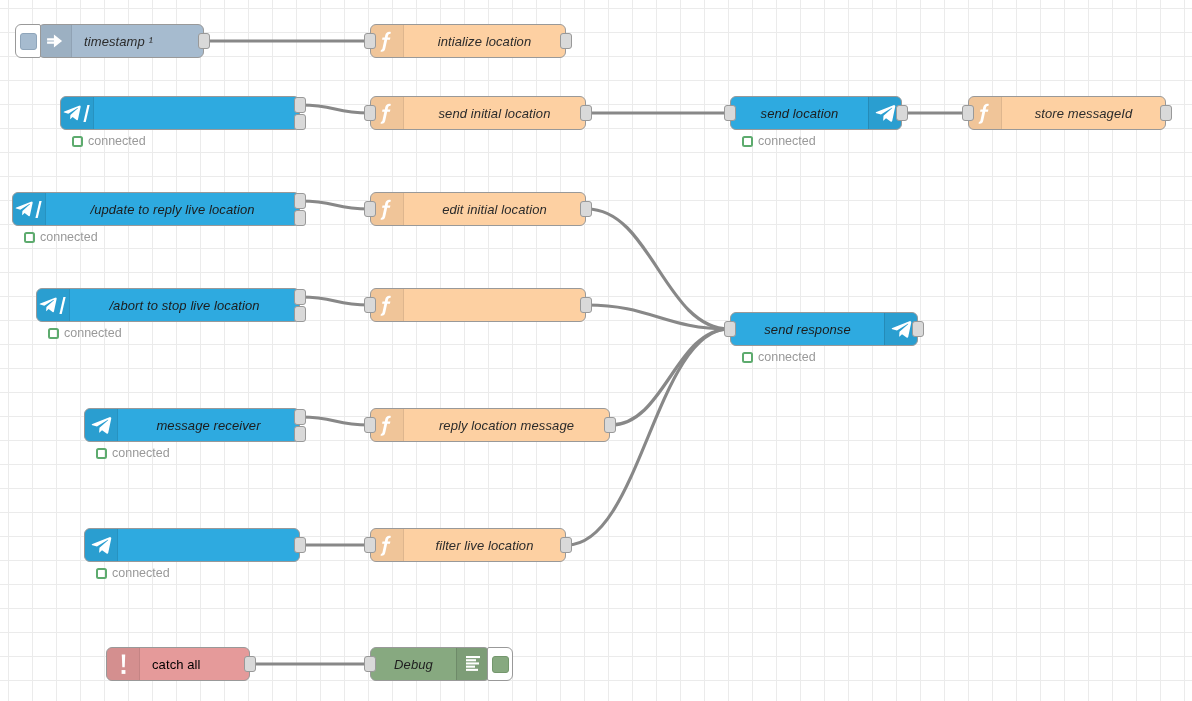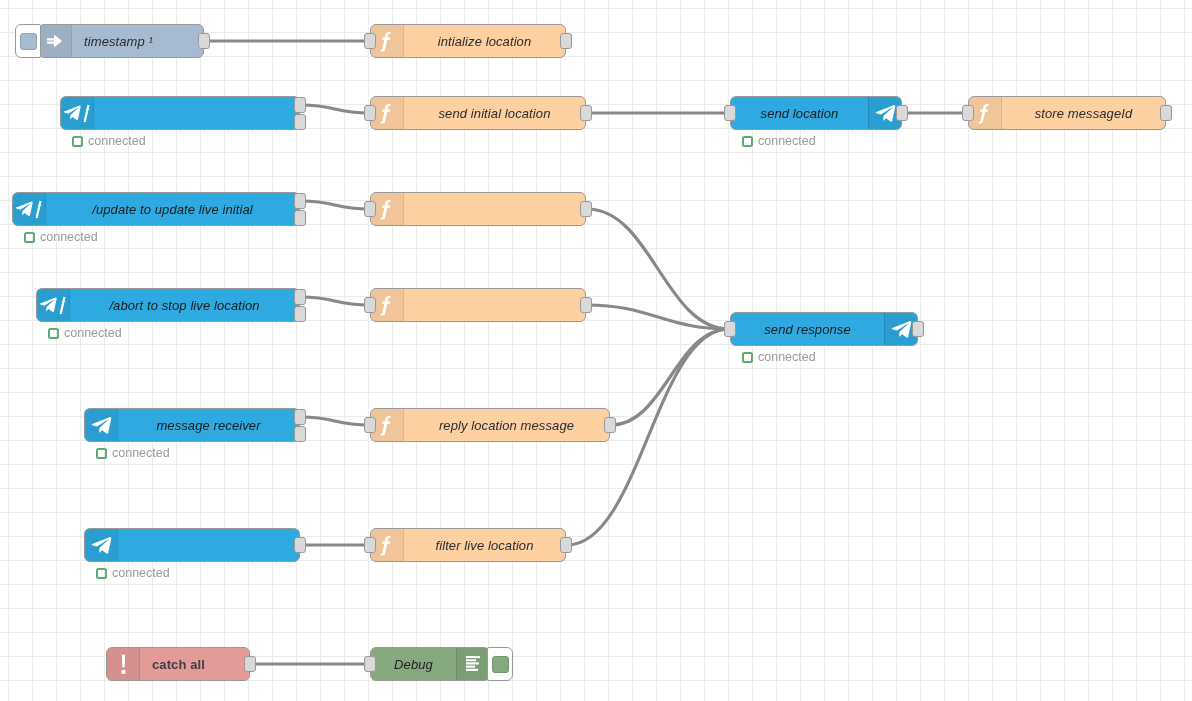--- a/index.html
+++ b/index.html
@@ -60,21 +60,21 @@
   
   .n-inject   {background:#a6bbcf;}
   .n-inject .iconcell{background:rgba(0,0,0,.06);}
   .n-function {background:#fdd0a2;}
   .n-function .iconcell{background:rgba(0,0,0,.05);}
   .n-telegram {background:#2eaae0;}
   .n-telegram .iconcell{background:rgba(0,0,0,.07);}
   .n-telegram .label{color:#1c1c1c;}
   .n-catch    {background:#e59a9a;}
   .n-catch .iconcell{background:rgba(0,0,0,.07);}
-  .n-catch .label{font-style:normal;color:#404040;font-weight:bold;}
+  .n-catch .label{font-style:normal;color:#000000;}
   .n-debug    {background:#87a980;}
   .n-debug .iconcell{background:rgba(0,0,0,.07);}
   .n-debug .label{color:#1f1f1f;}
 
   
   .port{
     position:absolute;
     width:12px;height:16px;
     background:#d9d9d9;
     border:1px solid #999999;
@@ -219,34 +219,35 @@
         <div class="port in" style="top: 8px;"></div>
         <div class="port out" style="top: 8px;"></div>
       </div>
       <div class="node n-telegram lbl-center" style="left: 12px; top: 192px; width: 288px;">
         <div class="iconcell">
           <svg class="gl" viewBox="0 0 34 24" width="28" height="21">
             <path d="M21 2.1 1.6 9.5c-1 .4-1 1.1 0 1.4l4.8 1.5 11-7c.6-.3 1.1-.1.7.3L9 13.7l-.4 5.2c.4 0 .6-.2.8-.4l2.3-2.2 4.8 3.5c.9.5 1.5.3 1.7-.8l3.2-15c.3-1.3-.4-1.8-1.4-1.4z" fill="#ffffff"></path>
             <path d="M29.6 1.6h2.8L27.6 22.4h-2.8z" fill="#ffffff"></path>
           </svg>
         </div>
-        <div class="label">/update to update live initial</div>
+        <div class="label">/update to reply live location</div>
         <div class="port out" style="top: 0px;"></div>
         <div class="port out" style="top: 17px;"></div>
       </div>
       <div class="status" style="left: 24px; top: 230px;">
         <span class="dot"></span>
         <span>connected</span>
       </div>
       <div class="node n-function lbl-center" style="left: 370px; top: 192px; width: 216px;">
         <div class="iconcell">
           <svg class="gl" viewBox="0 0 20 24" width="20" height="22">
             <path d="M14.2 2.2c-3.1-.9-5.4.6-6.1 3.6L7.6 8.3H5.1l-.5 2.4h2.5l-2 9.1c-.3 1.4-.9 1.8-1.7 1.7l-.4 2.2c2.7.6 4.5-.6 5.1-3.4l2.1-9.6h3l.5-2.4h-3l.4-2c.3-1.6 1.2-2.3 2.6-1.9z" fill="#ffffff"></path>
           </svg>
         </div>
+        <div class="label">edit initial location</div>
         <div class="port in" style="top: 8px;"></div>
         <div class="port out" style="top: 8px;"></div>
       </div>
       <div class="node n-telegram lbl-center" style="left: 36px; top: 288px; width: 264px;">
         <div class="iconcell">
           <svg class="gl" viewBox="0 0 34 24" width="28" height="21">
             <path d="M21 2.1 1.6 9.5c-1 .4-1 1.1 0 1.4l4.8 1.5 11-7c.6-.3 1.1-.1.7.3L9 13.7l-.4 5.2c.4 0 .6-.2.8-.4l2.3-2.2 4.8 3.5c.9.5 1.5.3 1.7-.8l3.2-15c.3-1.3-.4-1.8-1.4-1.4z" fill="#ffffff"></path>
             <path d="M29.6 1.6h2.8L27.6 22.4h-2.8z" fill="#ffffff"></path>
           </svg>
         </div>

